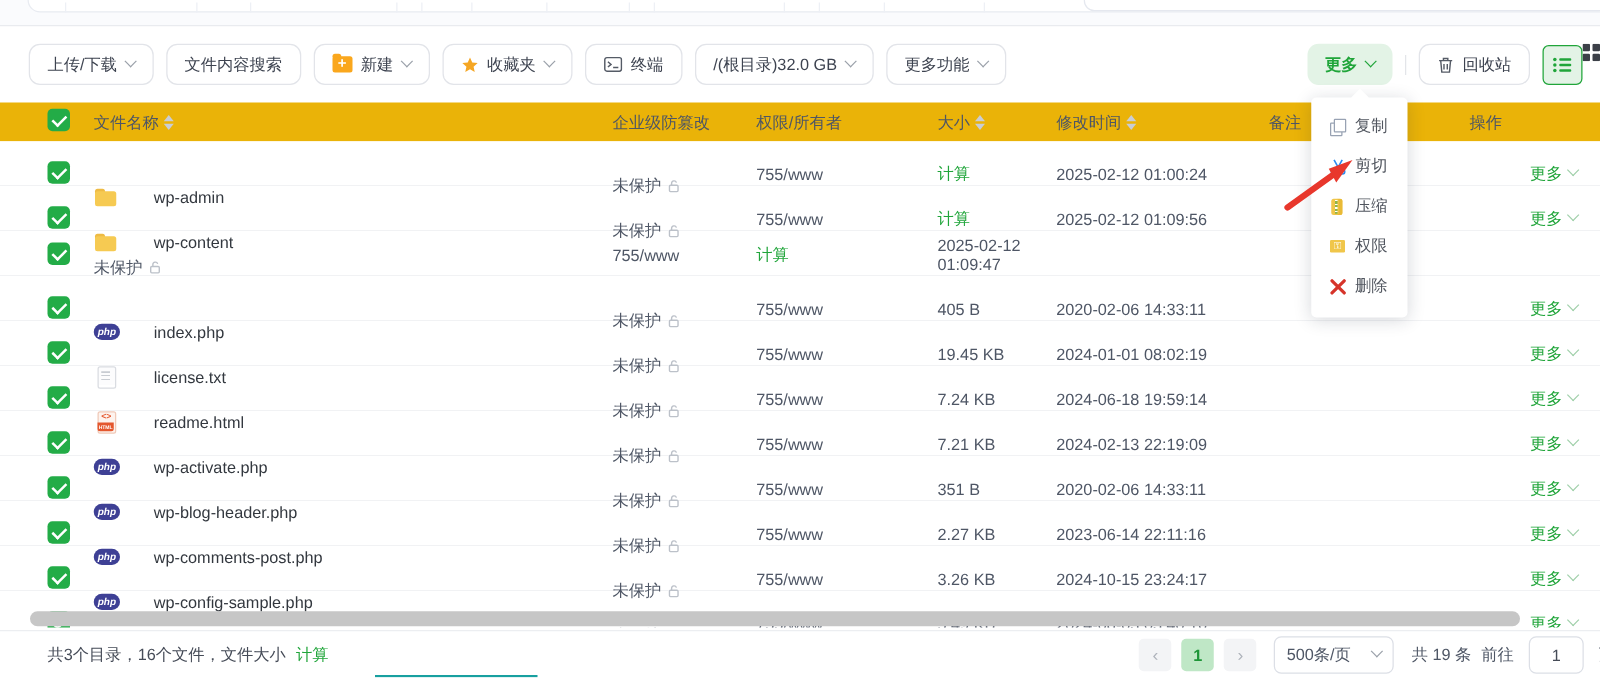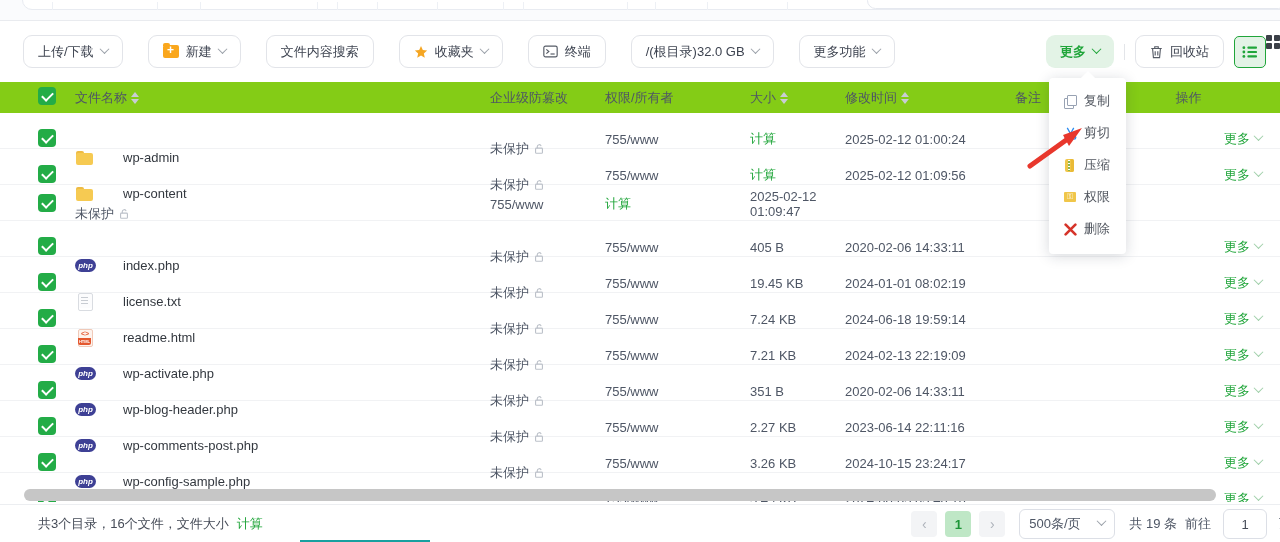--- a/index.html
+++ b/index.html
@@ -11,21 +11,21 @@
   .topstrip { position:absolute; left:0; top:0; width:1280px; height:20px; background:#fafbfd; }
   .ts-panel { position:absolute; left:22px; top:-14px; right:-40px; height:24px;
               background:#fff; border:1px solid #e8ebf1; border-radius:10px; }
   .ts-d { position:absolute; top:2px; height:8px; width:1px; background:#edf0f5; }
   .ts-box { position:absolute; left:867px; top:-8px; width:420px; height:17px;
             background:#fff; border:1px solid #e5e8ef; border-radius:12px; }
 
   
   .toolbar { position:absolute; left:0; top:20px; width:1280px; height:62px; background:#fff;
              border-top:1px solid #e9ebef; display:flex; align-items:center; padding:0 14px 0 23px; }
-  .tb-left { display:flex; align-items:center; gap:25px; }
+  .tb-left { display:flex; align-items:center; gap:10px; }
   .btn { display:inline-flex; align-items:center; gap:7px; height:33px; padding:0 14px;
          background:#fff; border:1px solid #e2e4e9; border-radius:9px; color:#3d4350;
          cursor:pointer; white-space:nowrap; }
   .chev { width:7px; height:7px; border-right:1.5px solid #9aa0a9; border-bottom:1.5px solid #9aa0a9;
           transform:rotate(45deg) translate(-1px,-1px); margin-top:-3px; }
   .tb-right { margin-left:auto; display:flex; align-items:center; gap:10px; }
   .btn-more { background:#e3f3e6; border:none; color:#20a53a; font-weight:bold; }
   .btn-more .chev { border-color:#20a53a; }
   .vdiv { width:1px; height:16px; background:#e3e5e9; }
   .view-toggle { width:32px; height:32px; border:1px solid #20a53a; background:#e3f3e6;
@@ -35,21 +35,21 @@
   
   .i-newfolder { position:relative; width:16px; height:13px; background:#faa71d; border-radius:2px; }
   .i-newfolder::before { content:""; position:absolute; left:0; top:-2px; width:7px; height:3px;
                          background:#faa71d; border-radius:2px 2px 0 0; }
   .i-newfolder::after { content:"+"; position:absolute; left:0; right:0; top:-1px; text-align:center;
                         color:#fff; font-size:12px; font-weight:bold; line-height:13px; }
 
   
   .cols { display:grid; grid-template-columns:37px 415px 115px 145px 95px 170px 100px 1fr;
           align-items:center; padding-left:38px; padding-right:18px; }
-  .thead { position:absolute; left:0; top:82px; width:1280px; height:31px; background:#84cc16;
+  .thead { position:absolute; left:0; top:82px; width:1280px; height:31px; background:#eab308;
            color:#4e5665; }
   .hcell { display:flex; align-items:center; gap:4px; }
   .tbody { position:absolute; left:0; top:113px; width:1280px; height:389px; overflow:hidden; }
   .trow { height:36px; border-bottom:1px solid #f1f2f4; background:#fff; }
   .cell-name { display:flex; align-items:center; gap:28px; color:#33383f;margin-top:36px; }
   .cell-dim { color:#4e5665; }
   .cell-protect { display:flex; align-items:center; gap:4px; color:#4e5665;margin-top:20px; }
   .cell-action { display:flex; align-items:center; justify-content:flex-end; gap:5px; }
   .row-more { color:#20a53a; cursor:pointer; }
   .cell-action .chev { border-color:#9fcfa9; }
@@ -156,26 +156,26 @@
     <div class="ts-box"></div>
   </div>
 
   <div class="toolbar">
     <div class="tb-left">
       <div class="btn">
         <span>上传/下载</span>
         <span class="chev"></span>
       </div>
       <div class="btn">
+        <span>文件内容搜索</span>
+      </div>
+      <div class="btn">
         <span class="i-newfolder"></span>
         <span>新建</span>
         <span class="chev"></span>
-      </div>
-      <div class="btn">
-        <span>文件内容搜索</span>
       </div>
       <div class="btn">
         <svg width="14" height="14" viewBox="0 0 24 24">
             <path fill="#f5a623" d="M12 1.8l3.1 6.9 7.4.7-5.6 5 1.6 7.3L12 17.9 5.5 21.7l1.6-7.3-5.6-5 7.4-.7z"></path>
           </svg>
         <span>收藏夹</span>
         <span class="chev"></span>
       </div>
       <div class="btn">
         <svg width="15" height="13" viewBox="0 0 18 15">

